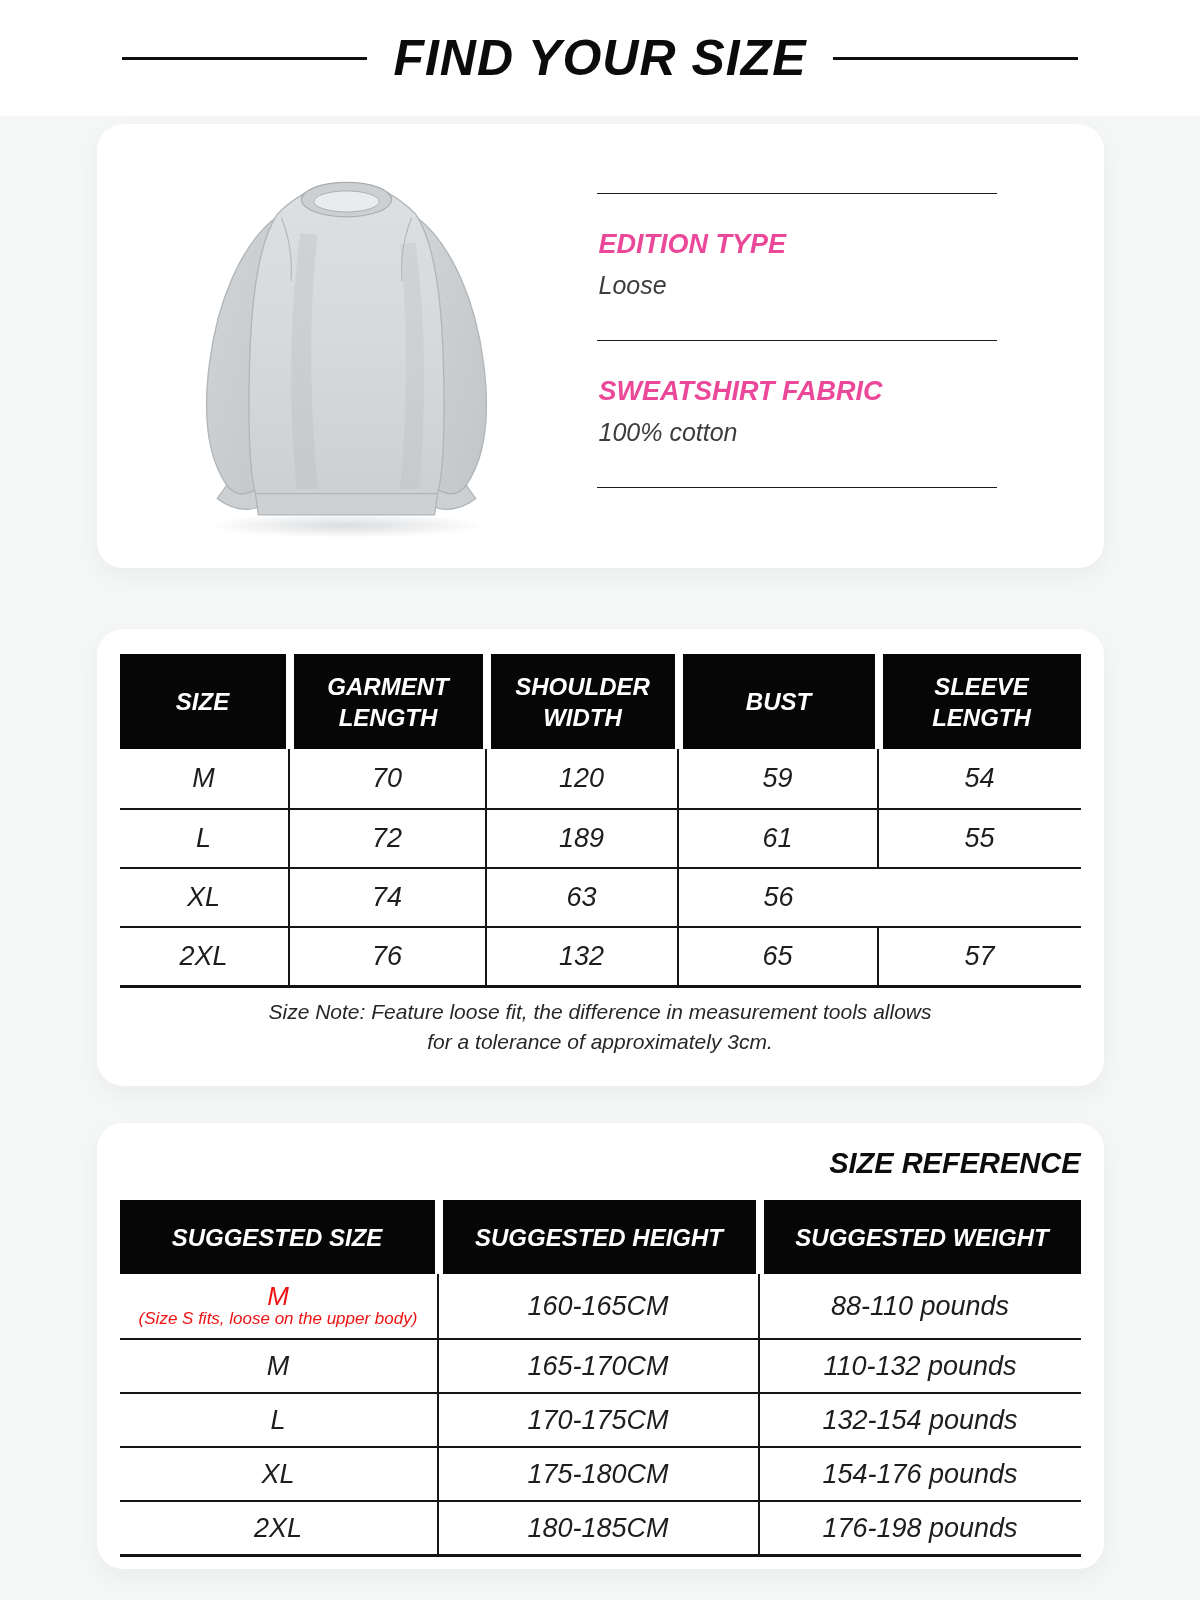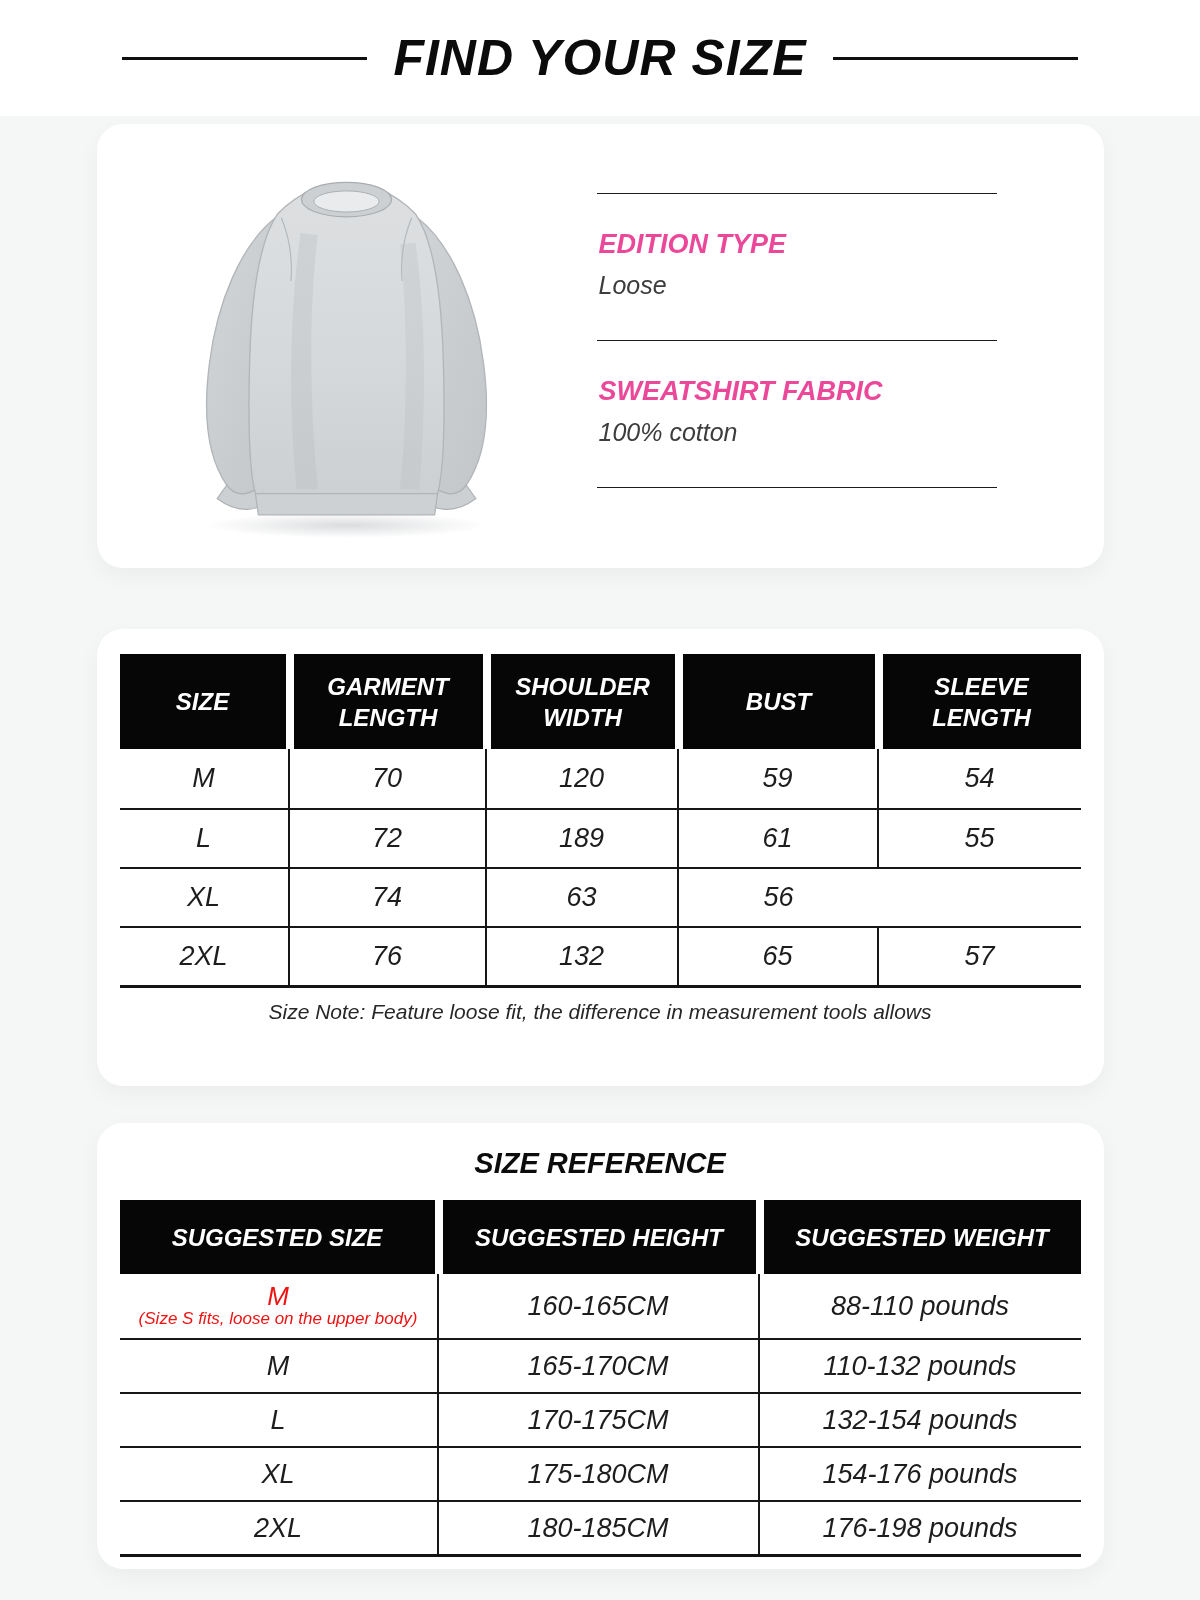--- a/index.html
+++ b/index.html
@@ -71,21 +71,21 @@
   .size-card .trow { grid-template-columns:170fr 197fr 192fr 200fr 202fr; }
   .size-card .tbl-header { height:95px; }
   .size-card .trow { height:59px; }
   .size-note {
     margin-top:9px; text-align:center;
     font-size:21px; line-height:30px; color:#272727;
   }
 
   
   .ref-card { margin-top:37px; height:446px; padding:24px 23px 0; }
-  .ref-title { text-align:center; font-size:29px; font-weight:700; color:#0c0c0c; }
+  .ref-title { text-align:right; font-size:29px; font-weight:700; color:#0c0c0c; }
   .ref-card .tbl { margin-top:20px; }
   .ref-card .tbl-header,
   .ref-card .trow { grid-template-columns:320fr 322fr 322fr; }
   .ref-card .tbl-header { height:74px;border-radius:16px; }
   .ref-card .trow { height:54px; }
   .ref-card .trow.tall { height:64px; }
   .red-size { color:var(--red); font-size:26px; line-height:26px; }
   .red-note { color:var(--red); font-size:17px; line-height:20px; margin-top:0; }
   :root { --red:#ee1212; }
 
@@ -204,20 +204,21 @@
           <div class="tcell">2XL</div>
           <div class="tcell">76</div>
           <div class="tcell">132</div>
           <div class="tcell">65</div>
           <div class="tcell">57</div>
         </div>
       </div>
     </div>
     <div class="size-note">
       <div>Size Note: Feature loose fit, the difference in measurement tools allows</div>
+      <div>for a tolerance of approximately 3cm.</div>
     </div>
   </div>
 
   <div class="card ref-card">
     <div class="ref-title">SIZE REFERENCE</div>
     <div class="tbl">
       <div class="tbl-header">
         <div class="hcell">
             <div class="hcell-inner">SUGGESTED SIZE</div>
           </div>

